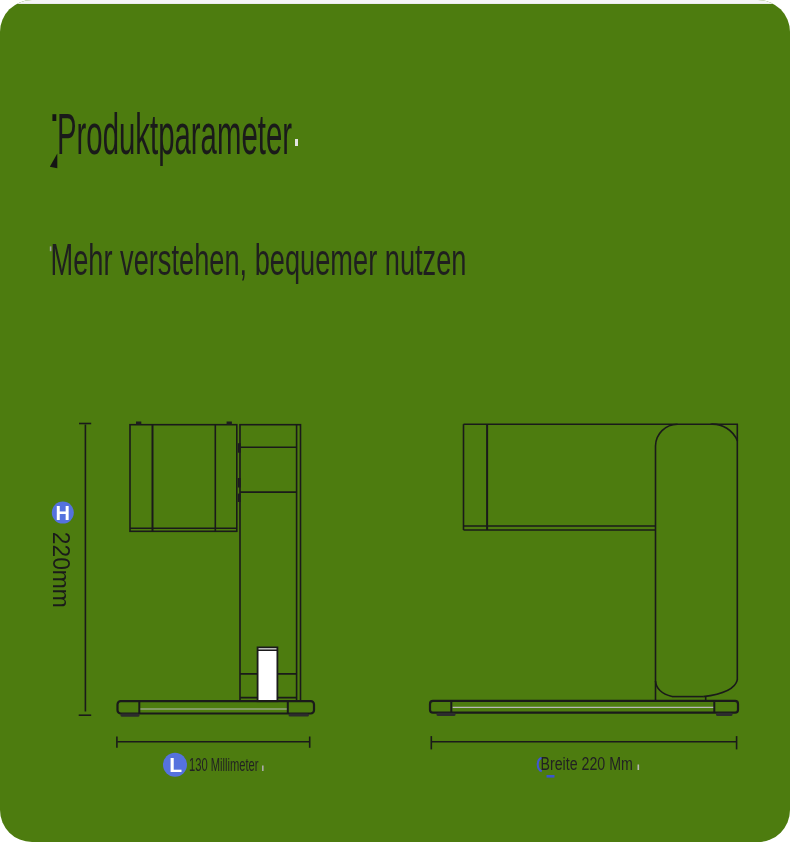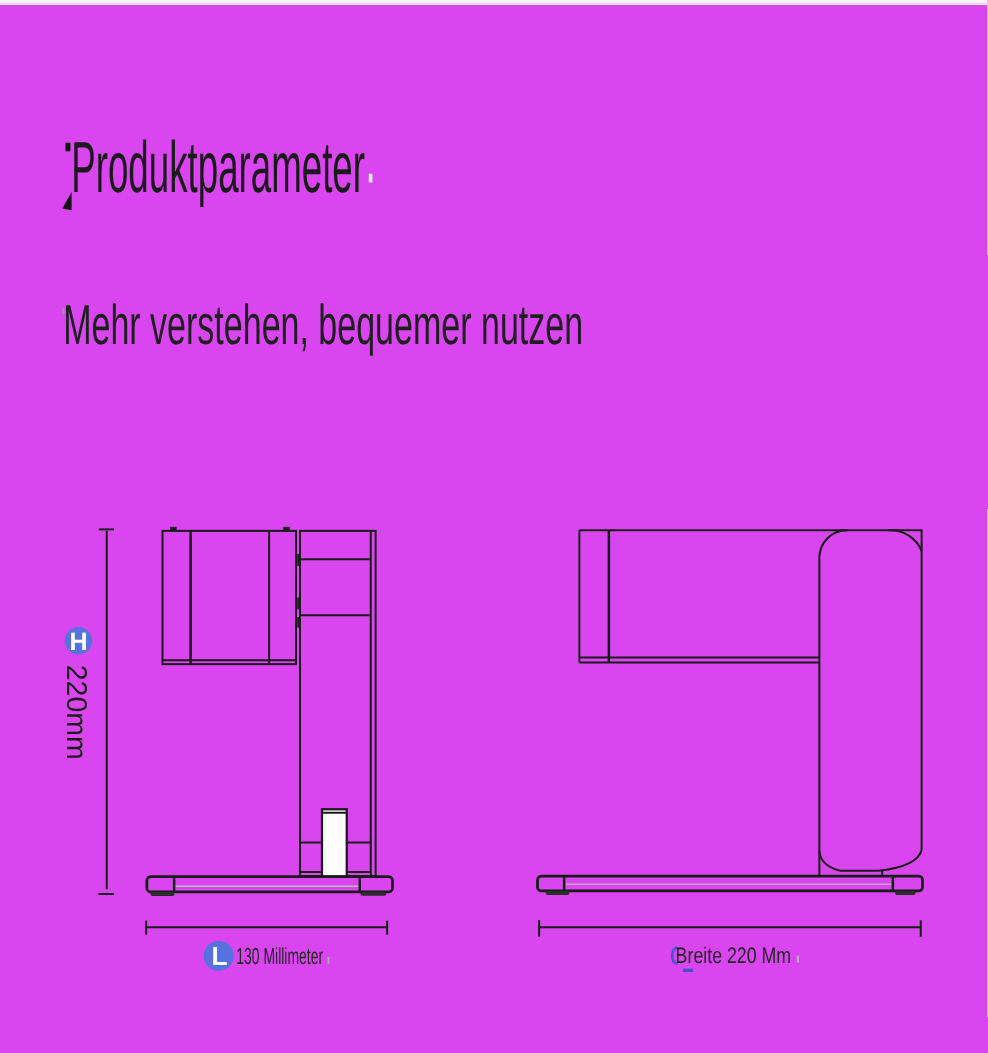--- a/index.html
+++ b/index.html
@@ -1,17 +1,17 @@
 <!DOCTYPE html>
 <html><head>
 <meta charset="utf-8">
 <style>
   html,body{margin:0;padding:0;background:#fff;}
-  #page{position:relative;width:790px;height:842px;overflow:hidden;background:#d946ef;
-        font-family:"Liberation Sans", sans-serif;}
+  #page{position:relative;width:790px;height:842px;overflow:hidden;background:#4d7c0f;
+        font-family:"Liberation Sans", sans-serif;border-radius:32px;}
   svg{position:absolute;left:0;top:0;}
 </style>
 </head>
 <body>
 <div id="page">
 <svg width="790" height="842" viewBox="0 0 790 842">
 
   <rect x="0" y="0" width="790" height="3" fill="#f5f5f6"></rect>
   <rect x="0" y="3" width="790" height="1" fill="#ebebec"></rect>
 

